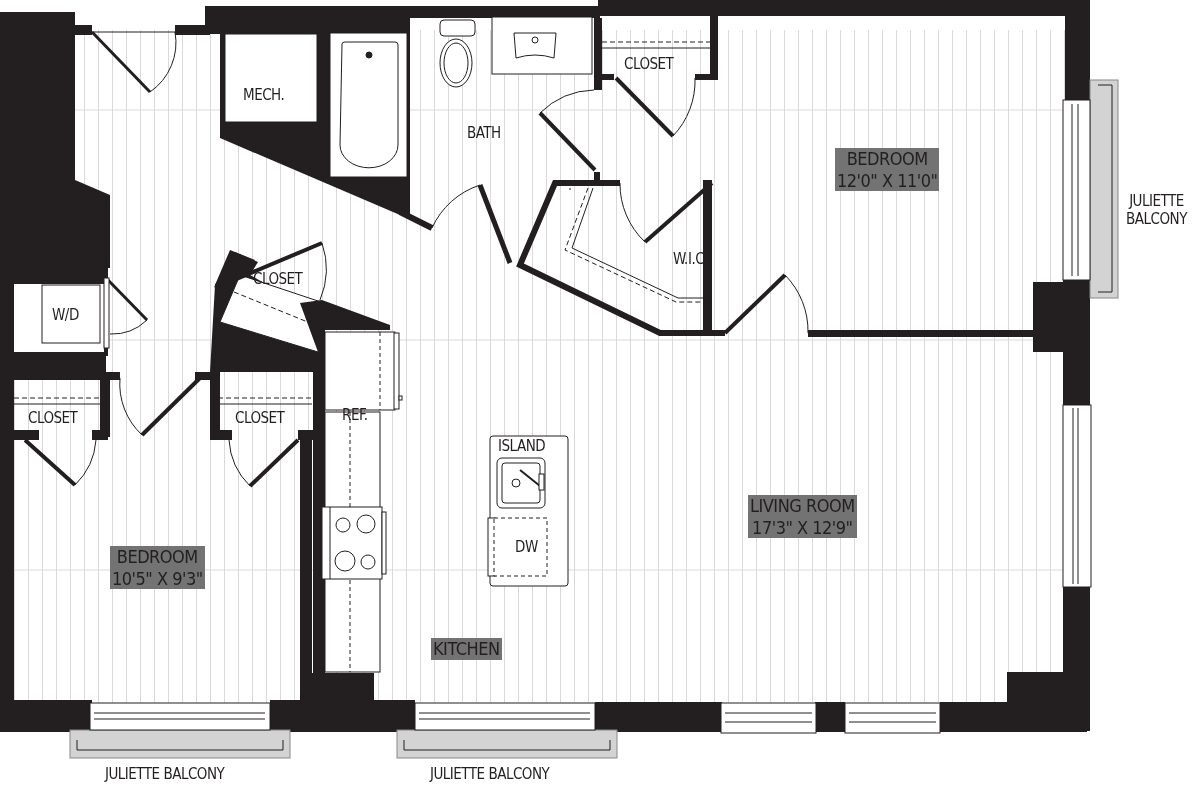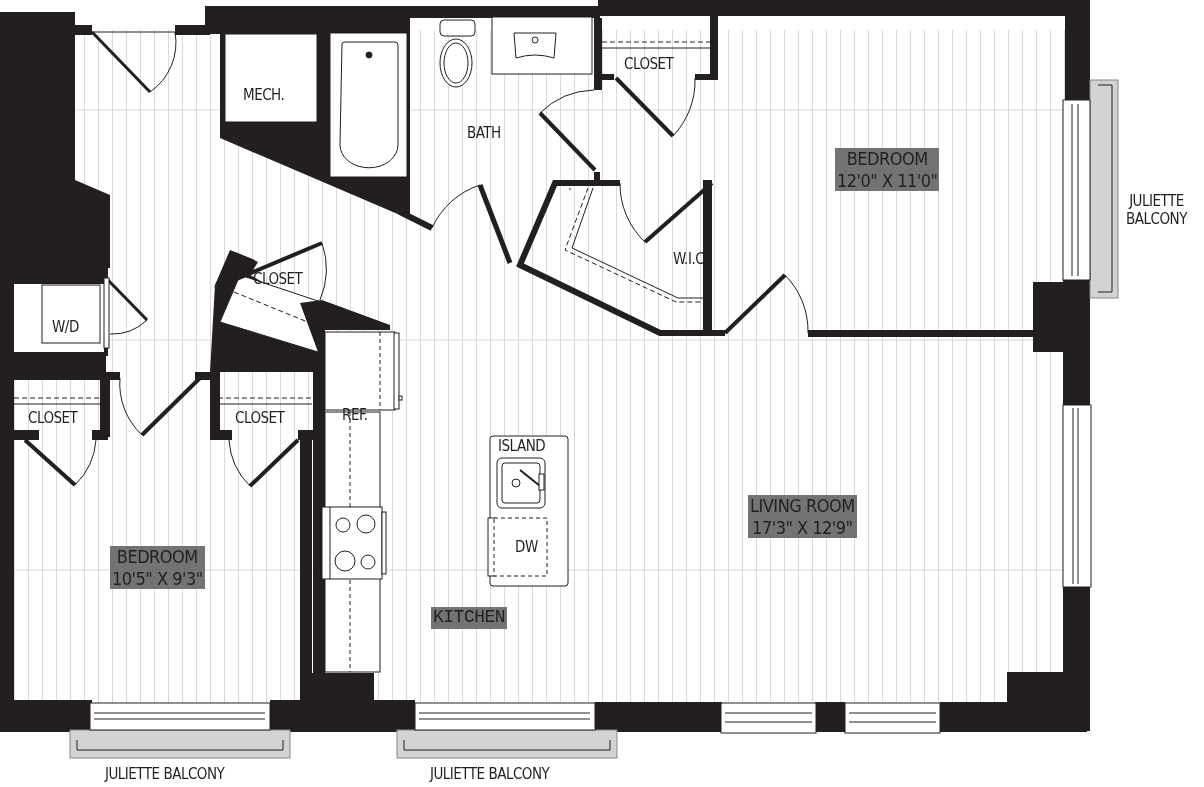--- a/index.html
+++ b/index.html
@@ -218,33 +218,33 @@
   <div>BEDROOM</div>
   <div class="dim">12'0" X 11'0"</div>
 </div>
 
 <div class="lbl small" style="left:1126px;top:168px;margin-top:24px;">
   <div>JULIETTE</div>
   <div>BALCONY</div>
 </div>
 
 <div class="lbl small" style="left:253px;top:270px;">CLOSET</div>
-<div class="lbl small" style="left:52px;top:318px;text-align:center;">W/D</div>
+<div class="lbl small" style="left:52px;top:306px;text-align:center;">W/D</div>
 <div class="lbl small" style="left:342px;top:362px;margin-top:44px;">REF.</div>
 <div class="lbl small" style="left:28px;top:409px;">CLOSET</div>
 <div class="lbl small" style="left:235px;top:409px;">CLOSET</div>
 <div class="lbl small" style="left:498px;top:437px;">ISLAND</div>
 <div class="lbl small" style="left:507px;top:538px;margin-left:8px;">DW</div>
 
 <div class="lbl bg room" style="left:748px;top:495px;">
   <div>LIVING ROOM</div>
   <div class="dim">17'3" X 12'9"</div>
 </div>
 
 <div class="lbl bg room" style="left:110px;top:546px;">
   <div>BEDROOM</div>
   <div class="dim">10'5" X 9'3"</div>
 </div>
 
-<div class="lbl bg room" style="left:431px;top:607px;font-family:Liberation Mono, monospace;">KITCHEN</div>
+<div class="lbl bg room" style="left:431px;top:638px;">KITCHEN</div>
 
 <div class="lbl small" style="left:105px;top:765px;">JULIETTE BALCONY</div>
 <div class="lbl small" style="left:430px;top:765px;">JULIETTE BALCONY</div>
 
 </body></html>

